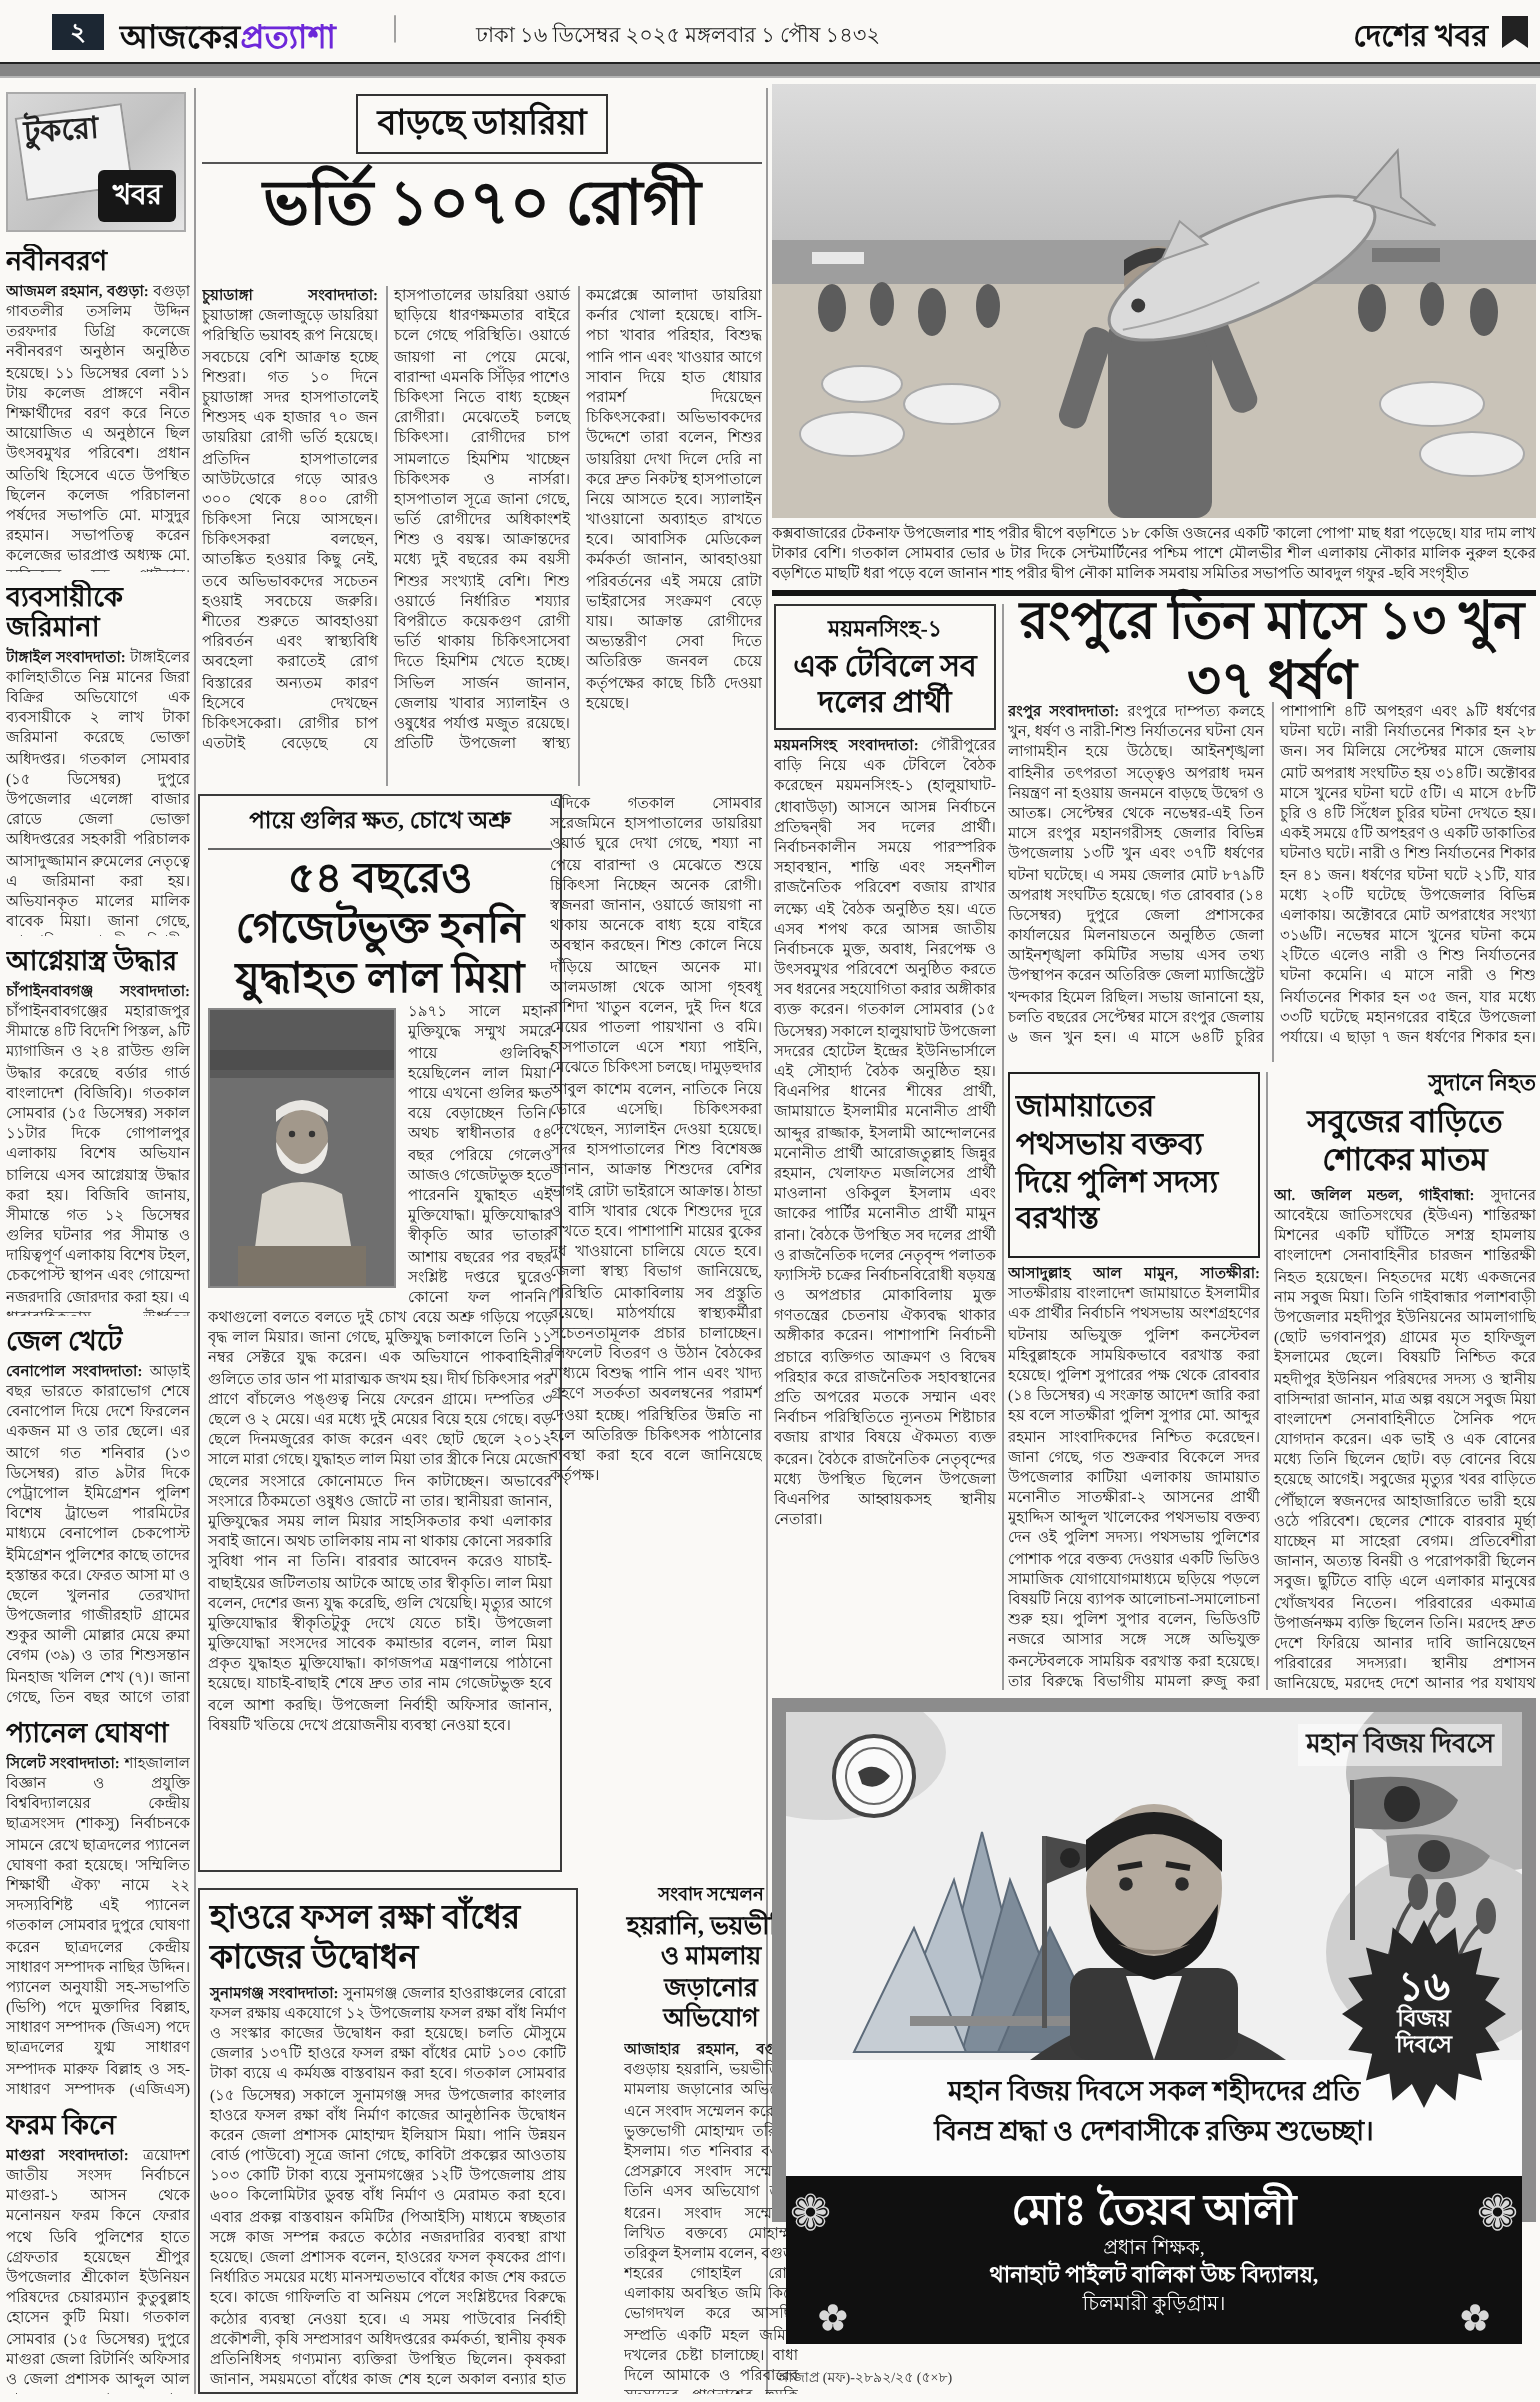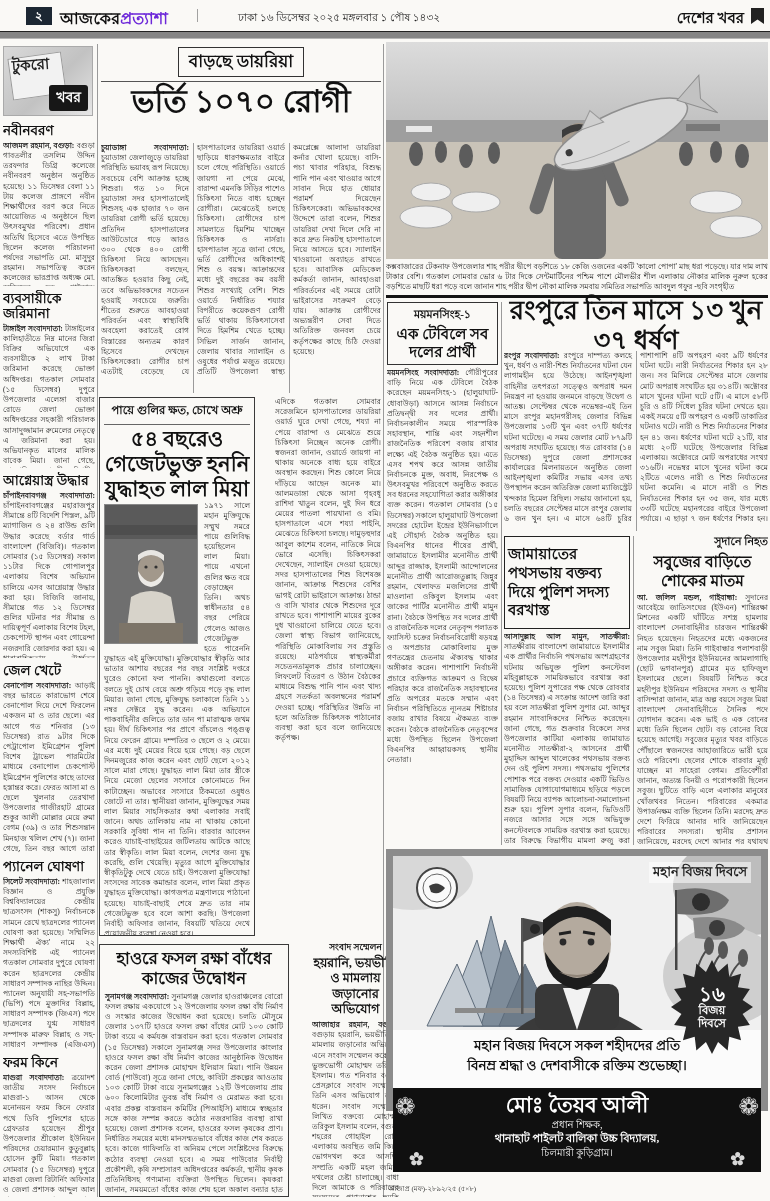--- a/index.html
+++ b/index.html
@@ -33,29 +33,29 @@
   .logo .t1{position:absolute;left:8px;top:6px;font-size:15px;font-weight:800;color:#222;transform:rotate(-4deg);}
   .logo .t2{position:absolute;right:4px;bottom:4px;background:#171717;color:#fff;font-size:14px;font-weight:800;padding:1px 7px;border-radius:3px;}
   .brief{margin-bottom:4px;}
   .brief h3{margin:2px 0 2px 0;font-size:13.5px;font-weight:800;line-height:1.1;}
   
   #leadhead{left:101px;top:47px;width:280px;text-align:center;}
   .kickbox{display:inline-block;border:1px solid #333;padding:0 10px;font-size:17px;font-weight:800;}
   #leadhead .hl{font-size:31px;font-weight:800;line-height:1.12;margin-top:3px;}
   #leadbody{left:101px;top:143px;width:280px;height:250px;column-count:3;column-gap:8px;column-rule:1px solid #9a9a9a;}
   
-  #lalmia{left:99px;top:397px;width:156px;height:539px;border:1px solid #3a3a3a;padding:4px;box-sizing:border-box;}
+  #lalmia{left:99px;top:397px;width:182px;height:539px;border:1px solid #3a3a3a;padding:4px;box-sizing:border-box;}
   #lalmia .kick{font-size:11.5px;border-bottom:1px solid #666;padding-bottom:3px;margin-bottom:2px;}
   #lalmia .hl{font-size:21px;font-weight:800;line-height:1.18;text-align:center;}
   .oldman{float:left;width:92px;height:138px;margin:3px 6px 2px 0;border:1px solid #888;}
   
   #contcol{left:275px;top:397px;width:106px;height:539px;}
   
   #haor{left:99px;top:944px;width:190px;height:253px;border:1px solid #3a3a3a;padding:4px 5px;box-sizing:border-box;}
-  #haor .hl{font-size:16.5px;font-weight:800;line-height:1.2;text-align:center;margin-bottom:3px;}
+  #haor .hl{font-size:16.5px;font-weight:800;line-height:1.2;text-align:left;margin-bottom:3px;}
   
   #hoyrani{left:312px;top:940px;width:87px;height:257px;}
   #hoyrani .kick{font-size:9px;}
   #hoyrani .hl{font-size:12.5px;font-weight:800;line-height:1.22;text-align:center;margin:1px 0 3px 0;}
   
   #photo{left:386px;top:42px;width:382px;height:217px;background:#cfcfcf;}
   #caption{left:386px;top:262px;width:382px;font-size:7.5px;line-height:1.35;text-align:justify;
     border-bottom:3px solid #141414;padding-bottom:3px;}
   
   #mym{left:387px;top:302px;width:111px;height:543px;}

